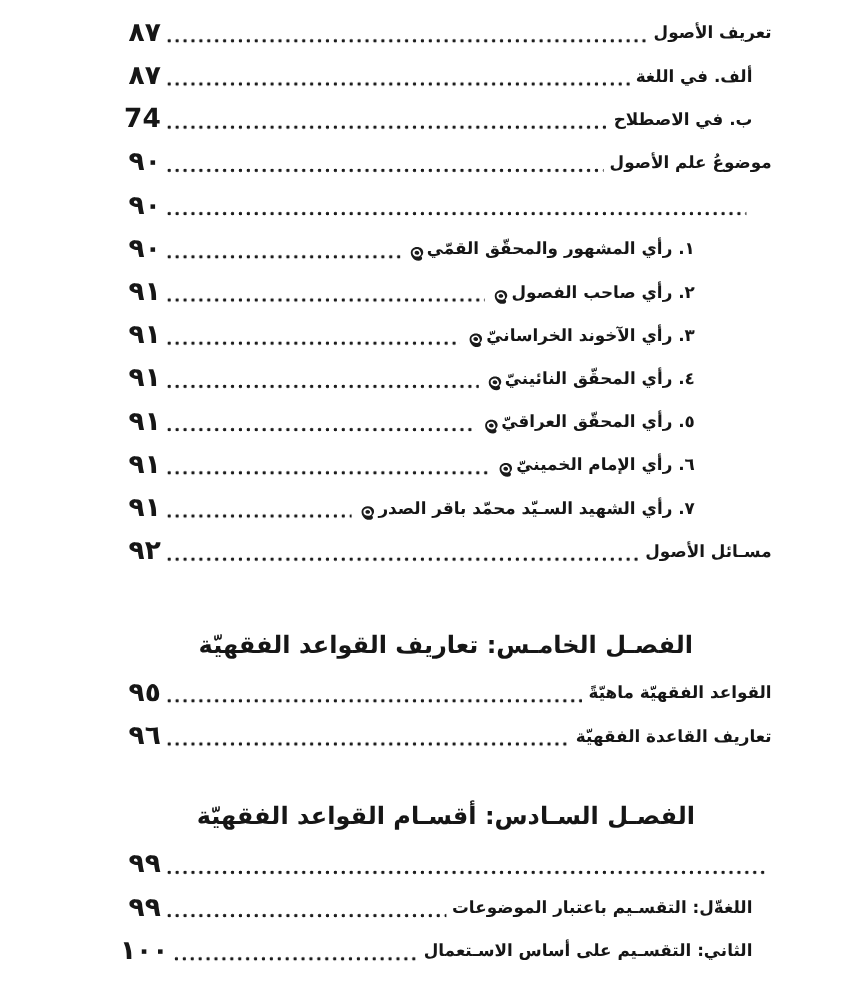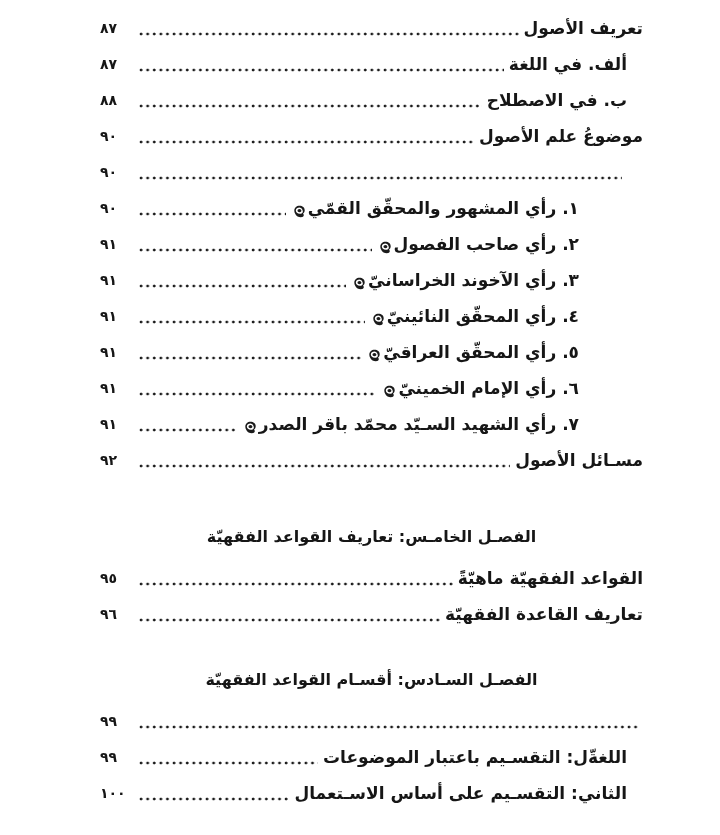--- a/index.html
+++ b/index.html
@@ -9,37 +9,37 @@
     font-family:"DejaVu Sans",sans-serif;
     font-weight:bold;
     -webkit-font-smoothing:antialiased;
   }
   .page-inner{
     padding:10px 77px 0 100px;
     direction:rtl;
   }
   .section{margin:0;}
   .heading{
-    font-size:16px;
+    font-size:20px;
     text-align:center;
     height:36px;line-height:36px;
     white-space:nowrap;
   }
   .section:nth-child(2) .heading{margin-top:41px;margin-bottom:5px;}
   .section:nth-child(3) .heading{margin-top:30px;margin-bottom:5px;}
   .row{
     display:flex;
     align-items:center;
     height:36px;
   }
   .indent-0{padding-right:0;}
   .indent-1{padding-right:16px;}
   .indent-2{padding-right:64px;}
   .title{
-    font-size:17px;
+    font-size:14px;
     white-space:nowrap;
     line-height:36px;
   }
   .honorific{
     flex:0 0 auto;
     width:13px;height:13px;
     margin:0 2px;
     transform:translateY(3px);
   }
   .honorific svg{display:block;width:13px;height:13px;fill:#1b1b1b;}
@@ -48,23 +48,23 @@
     height:4px;
     margin:0 5px;
     transform:translateY(6px);
     background-image:radial-gradient(circle at 2px 2px,#1b1b1b 1.15px,transparent 1.7px);
     background-size:6.6px 4px;
     background-repeat:repeat-x;
     background-position:0 0;
   }
   .pageno{
     flex:0 0 auto;
-    font-size:14px;
+    font-size:22px;
     min-width:34px;
-    text-align:left;
+    text-align:right;
     direction:ltr;
     line-height:36px;
     white-space:nowrap;
   }
 </style>
 </head>
 <body>
 
 <main class="page-inner">
     <section class="section">
@@ -74,21 +74,21 @@
         <span class="pageno">٨٧</span>
       </div>
       <div class="row indent-1">
         <span class="title">ألف. في اللغة</span>
         <span class="leader"></span>
         <span class="pageno">٨٧</span>
       </div>
       <div class="row indent-1">
         <span class="title">ب. في الاصطلاح</span>
         <span class="leader"></span>
-        <span class="pageno">٨٨</span>
+        <span class="pageno">74</span>
       </div>
       <div class="row indent-0">
         <span class="title">موضوعُ علم الأصول</span>
         <span class="leader"></span>
         <span class="pageno">٩٠</span>
       </div>
       <div class="row indent-1">
         <span class="leader"></span>
         <span class="pageno">٩٠</span>
       </div>

